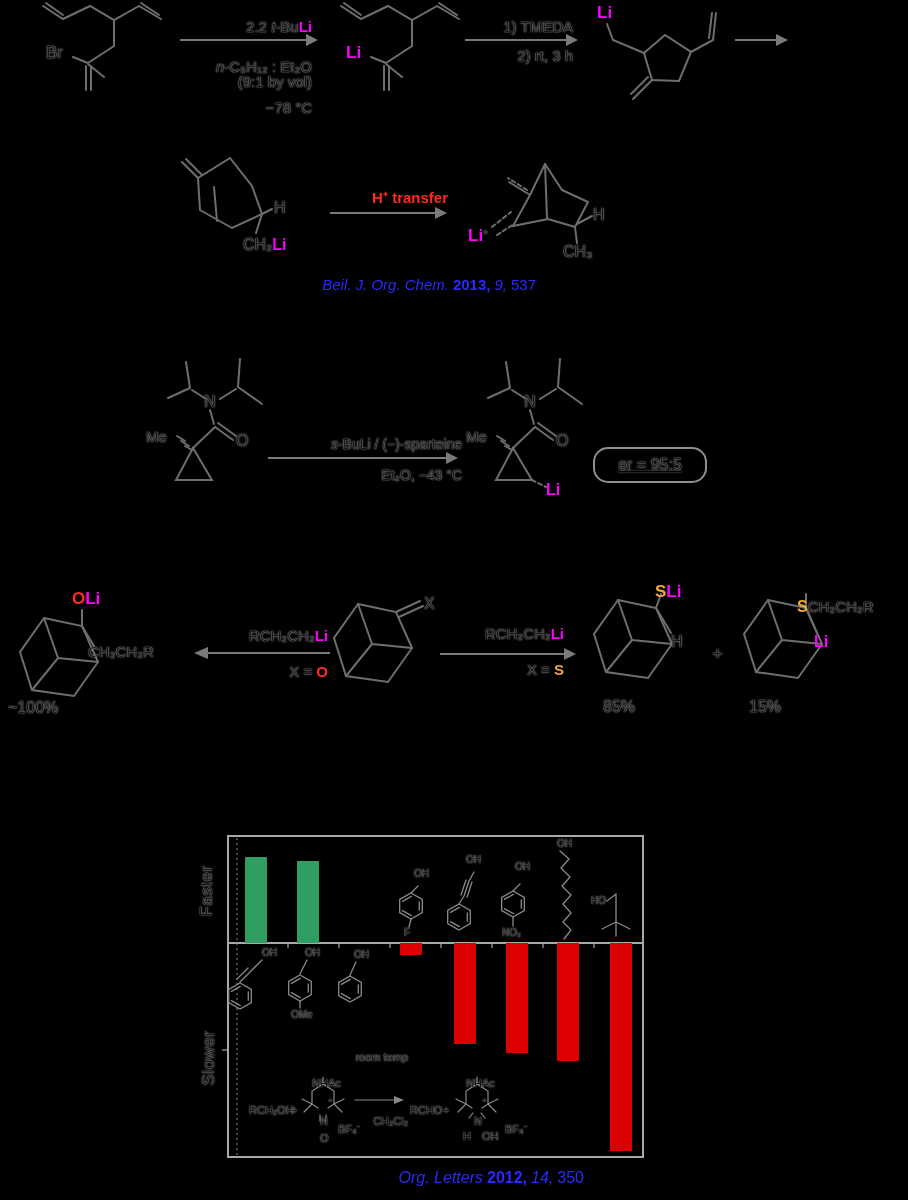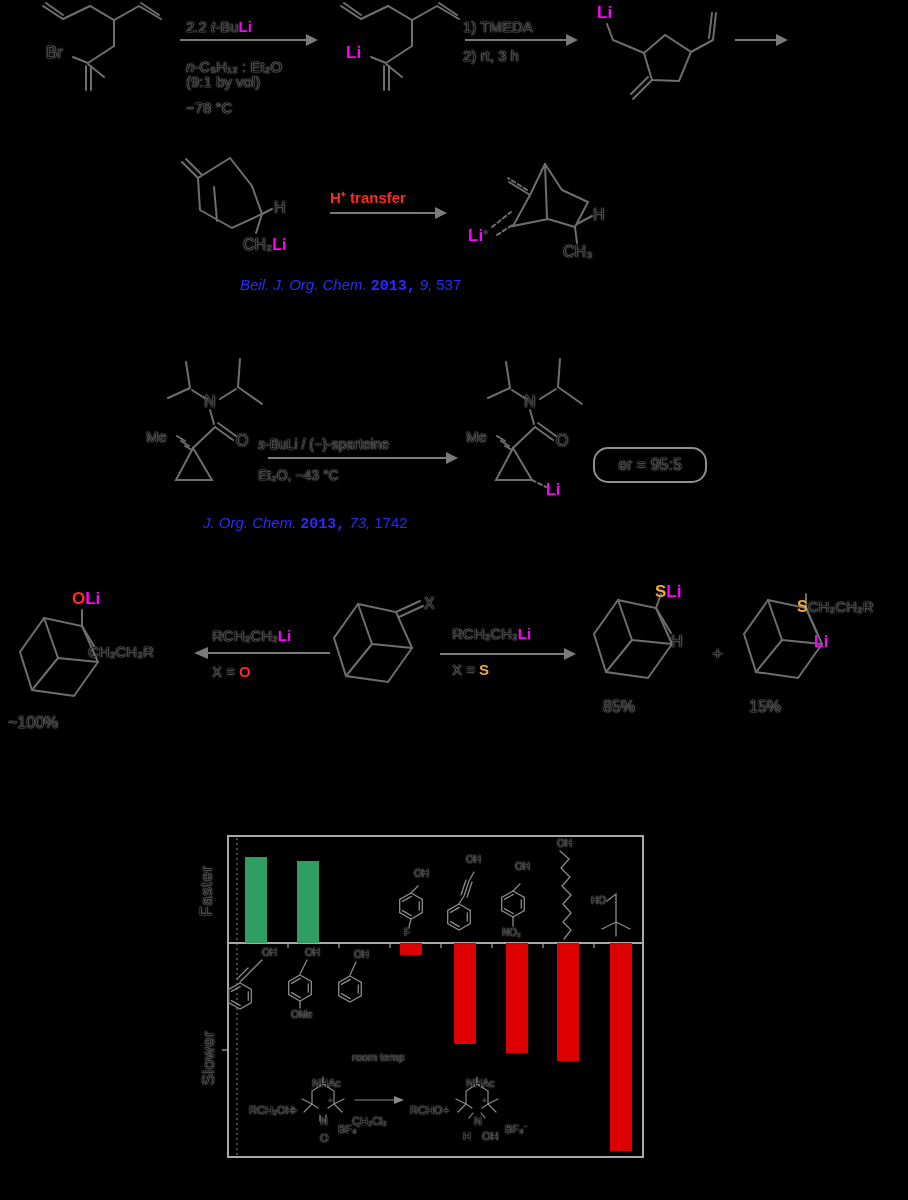--- a/index.html
+++ b/index.html
@@ -1,36 +1,36 @@
 <!DOCTYPE html>
 <html><head>
 <meta charset="utf-8">
 <style>
   html,body{margin:0;padding:0;background:#000;}
   #canvas{position:relative;width:908px;height:1200px;background:#000;overflow:hidden;
           font-family:"Liberation Sans", sans-serif;}
   svg{position:absolute;left:0;top:0;}
   .lbl{position:absolute;white-space:nowrap;font-size:15px;line-height:1.15;}
-  .ctr{text-align:left;}
+  .ctr{text-align:right;}
   .ink{color:#161616;text-shadow:0 0 1px #b5b5b5,0 0 2px #8a8a8a;}
   .mag{color:#ff00ff;font-weight:bold;}
   .red{color:#ff2a1a;font-weight:bold;}
   .gold{color:#f0a83c;font-weight:bold;}
   .blue{color:#2a2aff;}
   .it{font-style:italic;}
-  .b{font-weight:bold;font-family:Liberation Mono, monospace;}
+  .b{font-weight:bold;}
   .f17{font-size:17px;}
   .f16{font-size:16px;}
   .f14{font-size:14px;}
   .small{font-size:10px;}
   .tiny{font-size:11px;margin-top:11px;}
   .micro{font-size:8px;}
   .cite span{margin-right:4px;margin-top:36px;}
   .erbox{position:absolute;left:593px;top:447px;width:110px;height:32px;border:2px solid #8f8f8f;
-         border-radius:15px;display:flex;align-items:center;justify-content:center;}
+         border-radius:15px;display:flex;align-items:center;justify-content:center;text-decoration:underline;}
   .vlab{position:absolute;width:80px;height:20px;text-align:center;transform:rotate(-90deg);
         font-size:17px;letter-spacing:.5px;}
 </style>
 </head>
 <body>
 
 <div id="canvas">
 
   <svg width="908" height="1200" viewBox="0 0 908 1200">
     <defs>
@@ -226,25 +226,24 @@
   <span class="lbl ink f16" style="left:236px;top:432px">O</span>
   <div class="lbl ctr f14" style="left:258px;top:436px;width:204px"><span class="ink it">s</span><span class="ink">-BuLi / (−)-sparteine</span></div>
   <div class="lbl ctr ink f14" style="left:258px;top:467px;width:204px">Et₂O, −43 °C</div>
   <span class="lbl ink" style="left:466px;top:428px">Me</span>
   <span class="lbl ink f16" style="left:524px;top:393px">N</span>
   <span class="lbl ink f16" style="left:556px;top:432px">O</span>
   <span class="lbl mag f16" style="left:546px;top:481px">Li</span>
   <div class="erbox">
       <span class="ink">er = 95:5</span>
     </div>
-  <div class="lbl ctr cite" style="left:203px;top:514px;width:300px"><span class="blue it">J. Org. Chem.</span><span class="blue b">2013,</span><span class="blue it">73,</span><span class="blue">1742</span></div>
 
   <div class="lbl" style="left:72px;top:589px"><span class="red f17">O</span><span class="mag f17">Li</span></div>
   <span class="lbl ink" style="left:88px;top:643px">CH₂CH₂R</span>
-  <span class="lbl ink f16" style="left:8px;top:714px">~100%</span>
+  <span class="lbl ink f16" style="left:8px;top:699px">~100%</span>
   <div class="lbl ctr" style="left:212px;top:627px;width:116px"><span class="ink">RCH₂CH₂</span><span class="mag">Li</span></div>
   <div class="lbl ctr" style="left:212px;top:663px;width:116px"><span class="ink">X = </span><span class="red">O</span></div>
   <span class="lbl ink f16" style="left:424px;top:595px">X</span>
   <div class="lbl ctr" style="left:452px;top:625px;width:112px"><span class="ink">RCH₂CH₂</span><span class="mag">Li</span></div>
   <div class="lbl ctr" style="left:452px;top:661px;width:112px"><span class="ink">X = </span><span class="gold">S</span></div>
   <div class="lbl" style="left:655px;top:582px"><span class="gold f17">S</span><span class="mag f17">Li</span></div>
   <span class="lbl ink f16" style="left:671px;top:633px">H</span>
   <span class="lbl ink f16" style="left:603px;top:698px">85%</span>
   <span class="lbl ink" style="left:712px;top:643px;font-size:19px">+</span>
   <div class="lbl" style="left:797px;top:598px"><span class="gold f16">S</span><span class="ink">CH₂CH₂R</span></div>
@@ -277,14 +276,15 @@
   <div class="lbl ctr ink tiny" style="left:352px;top:1104px;width:56px">CH₂Cl₂</div>
   <span class="lbl ink tiny" style="left:410px;top:1093px">RCHO</span>
   <span class="lbl ink tiny" style="left:443px;top:1093px">+</span>
   <span class="lbl ink tiny" style="left:466px;top:1066px">NHAc</span>
   <span class="lbl ink tiny" style="left:474px;top:1104px">N</span>
   <span class="lbl ink micro" style="left:482px;top:1096px">+</span>
   <span class="lbl ink tiny" style="left:463px;top:1119px">H</span>
   <span class="lbl ink tiny" style="left:482px;top:1119px">OH</span>
   <span class="lbl ink tiny" style="left:505px;top:1112px">BF₄⁻</span>
 
+  <div class="lbl ctr cite f16" style="left:288px;top:1169px;width:300px"><span class="blue it">Org. Letters</span><span class="blue b">2012,</span><span class="blue it">14,</span><span class="blue">350</span></div>
 
 </div>
 
 </body></html>

